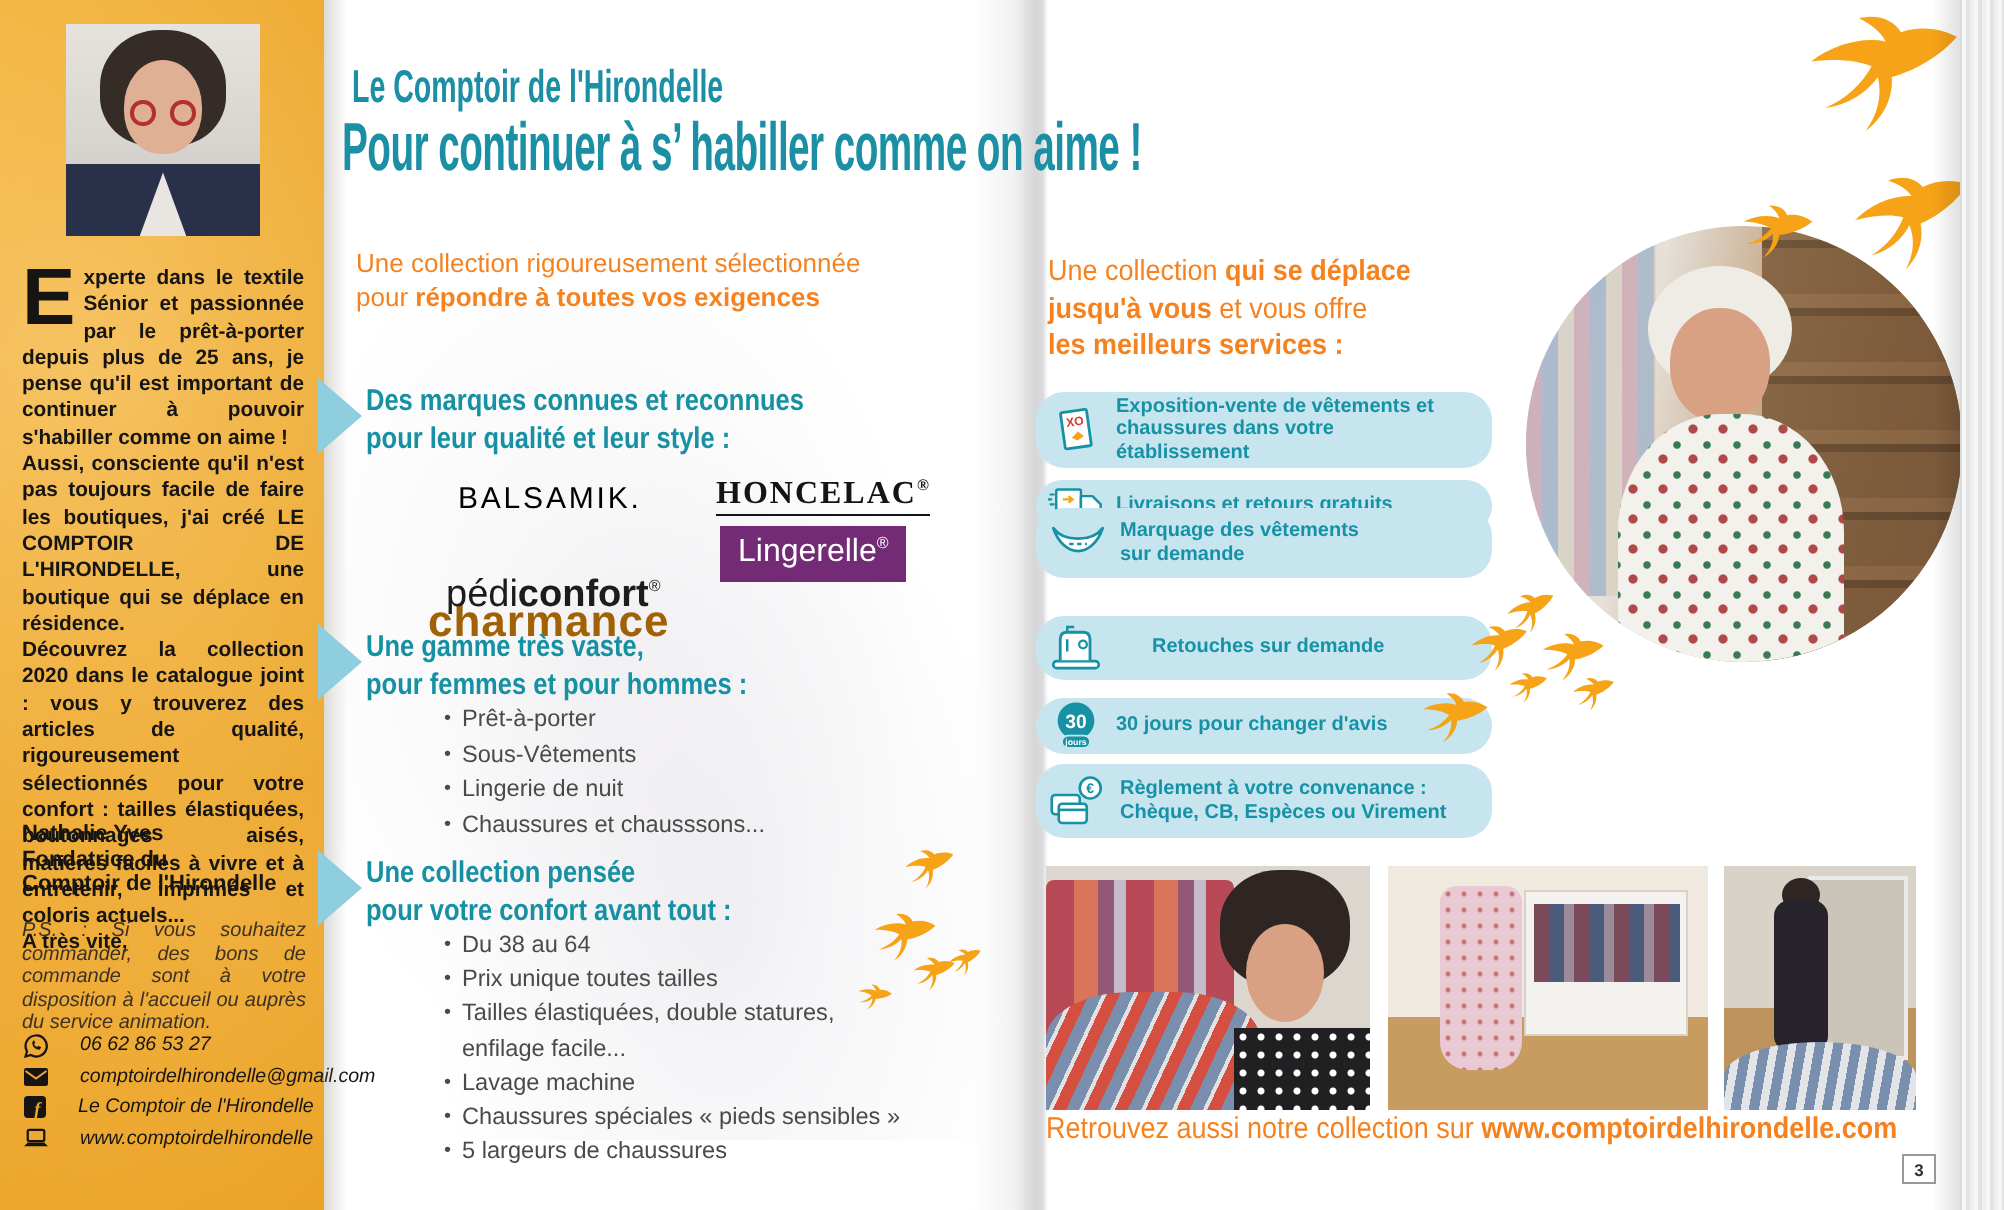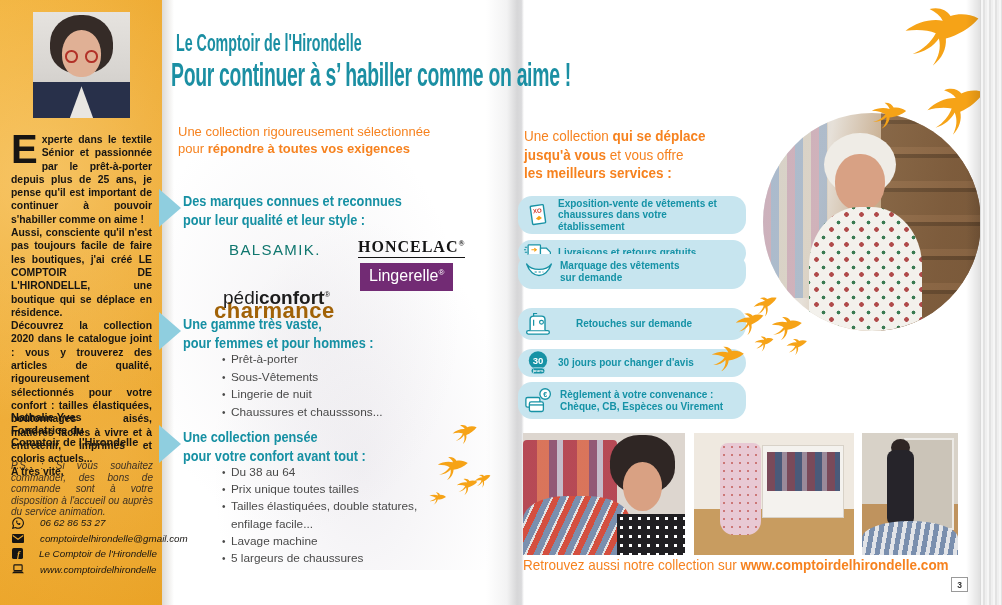--- a/index.html
+++ b/index.html
@@ -44,21 +44,21 @@
   .brand{position:absolute;left:176px;top:30px;font-size:23px;font-weight:bold;color:#1b8fa3;
     transform:scaleX(.62);transform-origin:0 0;white-space:nowrap;}
   .title{position:absolute;left:171px;top:55px;font-size:34px;font-weight:bold;color:#1b8fa3;
     transform:scaleX(.57);transform-origin:0 0;white-space:nowrap;letter-spacing:-.5px;}
   .intro-orange{position:absolute;left:178px;top:124px;font-size:13px;line-height:16.5px;font-weight:bold;color:#f6821f;white-space:nowrap;}
   .intro-orange .light{font-weight:normal;}
   .teal-head{position:absolute;font-size:15px;line-height:19px;font-weight:bold;color:#1690a3;
     transform:scaleX(.85);transform-origin:0 0;white-space:nowrap;}
   .tri{position:absolute;width:0;height:0;border-top:19px solid transparent;border-bottom:19px solid transparent;border-left:22px solid #8fcedf;}
   .brandlogo{position:absolute;white-space:nowrap;}
-  .lg-balsamik{left:229px;top:241px;font-size:15px;letter-spacing:1.4px;color:#0f766e;}
+  .lg-balsamik{left:229px;top:241px;font-size:15px;letter-spacing:1.4px;color:#000000;}
   .lg-honcelac{left:358px;top:238px;font-family:"Liberation Serif",serif;font-size:16px;font-weight:bold;letter-spacing:1px;color:#141414;border-bottom:1.5px solid #141414;padding-bottom:1px;}
   .reg{font-size:8px;vertical-align:super;}
   .lg-charmance{left:214px;top:258px;font-size:22px;font-weight:bold;color:#a16207;letter-spacing:.5px;margin-top:40px;}
   .lg-lingerelle{left:360px;top:263px;background:#722b74;color:#fff;font-size:16px;padding:4px 9px 6px 9px;}
   .lg-pedi{left:223px;top:287px;font-size:19px;color:#1c1c1c;}
   .lg-pedi b{font-weight:bold;}
   .blist{position:absolute;margin:0;padding:0;list-style:none;color:#4a4a4a;font-size:11.8px;}
   .blist li{position:relative;padding-left:9px;}
   .blist li::before{content:"•";position:absolute;left:0;top:0;font-size:10px;}
   .gamme{left:222px;top:351px;line-height:17.5px;}
@@ -220,20 +220,21 @@
   <span class="tri" style="left:159px;top:425px;"></span>
   <div class="teal-head" style="left:183px;top:427px;">
     <span>Une collection pensée</span><br>
     <span>pour votre confort avant tout :</span>
   </div>
   <ul class="blist confort">
     <li>Du 38 au 64</li>
     <li>Prix unique toutes tailles</li>
     <li>Tailles élastiquées, double statures, enfilage facile...</li>
     <li>Lavage machine</li>
+    <li>Chaussures spéciales « pieds sensibles »</li>
     <li>5 largeurs de chaussures</li>
   </ul>
 
   <div class="svc-head">
     <span>Une collection </span><b>qui se déplace</b><br>
     <b>jusqu'à vous</b><span> et vous offre</span><br>
     <b>les meilleurs services :</b>
   </div>
 
   <div class="pill" style="top:196px;height:38px;">

